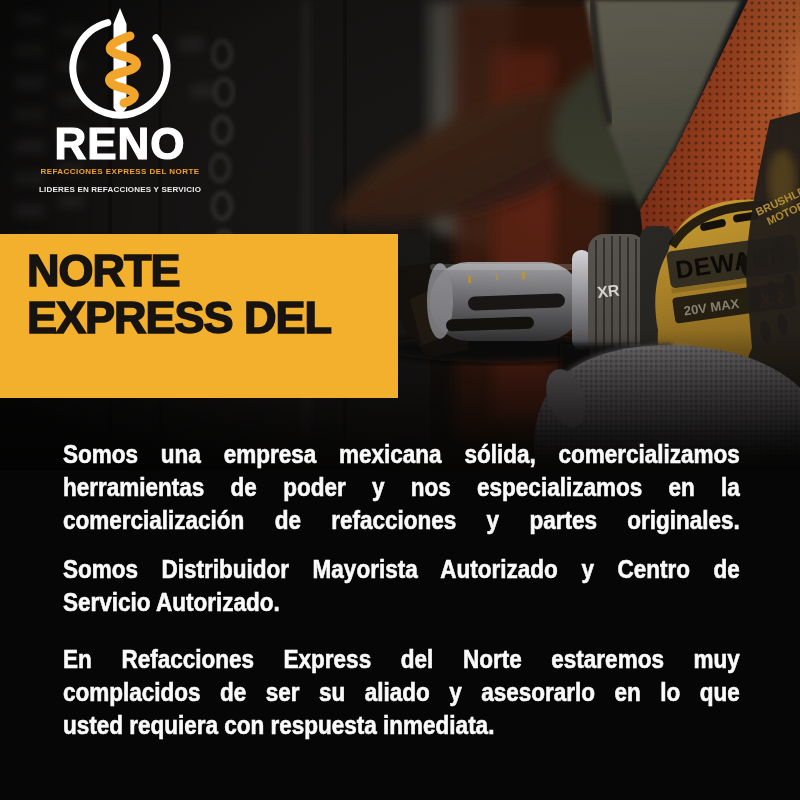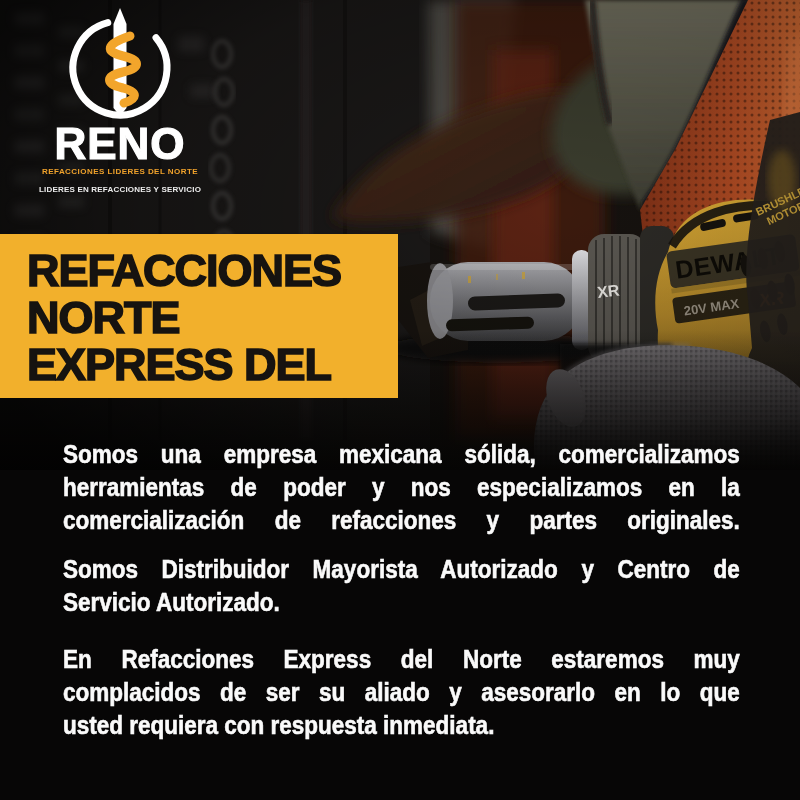--- a/index.html
+++ b/index.html
@@ -252,26 +252,25 @@
     <rect x="0" y="0" width="800" height="470" fill="url(#vg)"></rect>
   </svg>
 
   <div class="logo">
     <svg class="logo-icon" width="150" height="124" viewBox="0 0 150 124" aria-hidden="true">
       <path d="M111,33.8 A47,47 0 1 1 62.8,18.6" fill="none" stroke="#ffffff" stroke-width="7" stroke-linecap="round"></path>
       <polygon points="75,4 81.5,20 81.5,104 75,112 68.5,104 68.5,20" fill="#ffffff"></polygon>
       <path d="M85,32 C60,40 60,48 78,52 C96,56 96,64 78,68 C60,72 60,80 78,84 C94,88 92,95 79,99" fill="none" stroke="#F2A52B" stroke-width="9" stroke-linecap="round"></path>
     </svg>
     <div class="logo-word">RENO</div>
-    <div class="logo-tag1">REFACCIONES LIDERES DEL NORTE</div>
+    <div class="logo-tag1">REFACCIONES EXPRESS DEL NORTE</div>
     <div class="logo-tag2">LIDERES EN REFACCIONES Y SERVICIO</div>
   </div>
 
   <div class="banner">
-    <div class="banner-line">REFACCIONES</div>
     <div class="banner-line">NORTE</div>
     <div class="banner-line">EXPRESS DEL</div>
   </div>
 
   <div class="copy">
     <div class="para">
       <div class="copy-line">Somos una empresa mexicana sólida, comercializamos</div>
       <div class="copy-line">herramientas de poder y nos especializamos en la</div>
       <div class="copy-line">comercialización de refacciones y partes originales.</div>
     </div>

